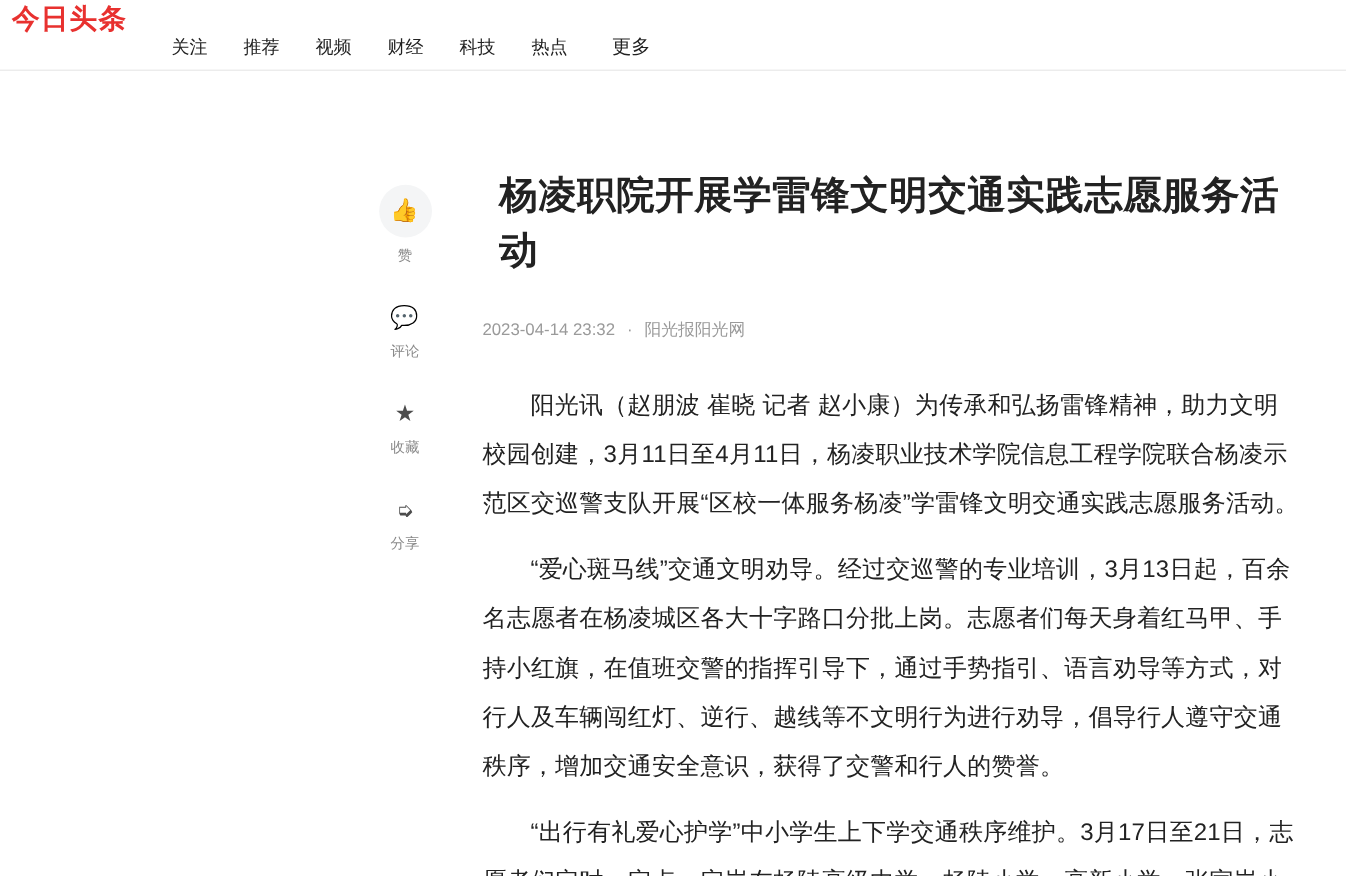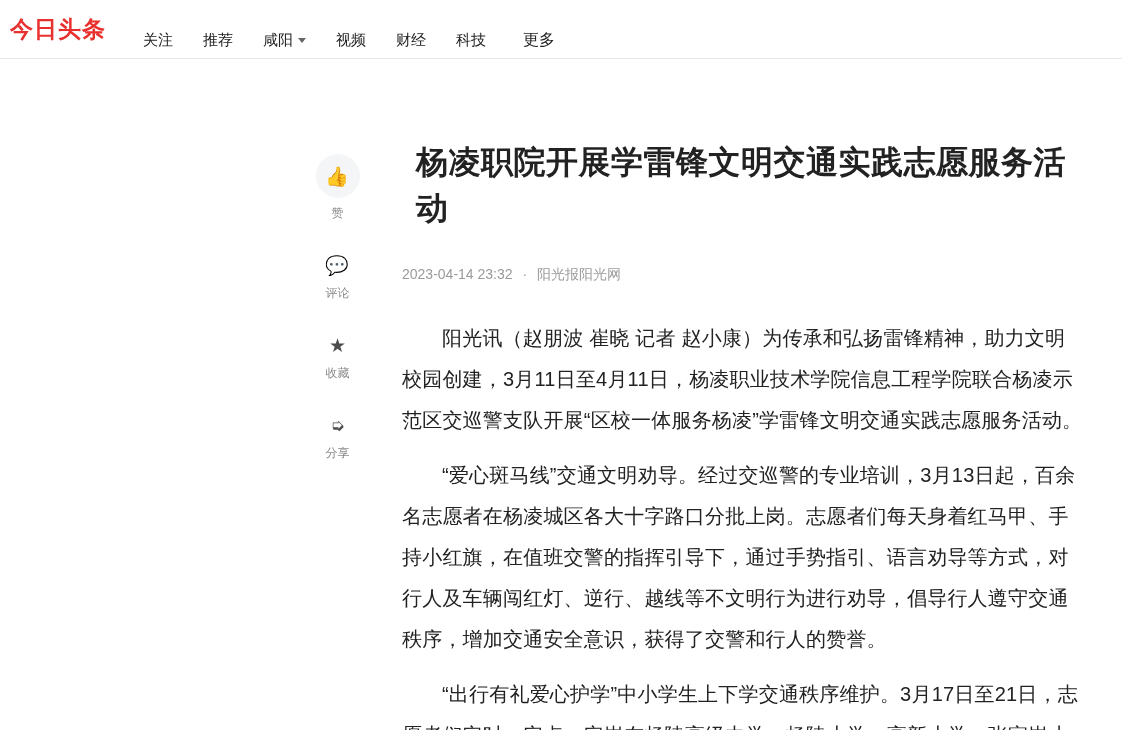--- a/index.html
+++ b/index.html
@@ -9,21 +9,21 @@
     background: #ffffff;
     font-family: "Liberation Sans", sans-serif;
     overflow: hidden;
   }
 
   
   .header {
     height: 59px;
     border-bottom: 1px solid #e8e8e8;
     display: flex;
-    align-items: center;
+    align-items: flex-start;
     padding-left: 10px;
     background: #fff;
   }
   .logo {
     color: #e8312f;
     font-size: 23px;
     font-weight: bold;
     letter-spacing: 1px;
     margin-right: 22px;
     white-space: nowrap;
@@ -140,27 +140,24 @@
   }
 </style>
 </head>
 <body>
 
 <div class="header">
   <div class="logo">今日头条</div>
   <div class="nav">
     <div class="nav-item">关注</div>
     <div class="nav-item">推荐</div>
-    <div class="nav-item dropdown">
-      <span>咸阳</span>
-      <span class="caret"></span>
-    </div>
     <div class="nav-item">视频</div>
     <div class="nav-item">财经</div>
     <div class="nav-item">科技</div>
+    <div class="nav-item">热点</div>
     <div class="nav-item more">更多</div>
   </div>
 </div>
 
 <div class="page">
   <div class="leftgap"></div>
 
   <div class="rail">
     <div class="rail-item">
       <div class="rail-circle">

